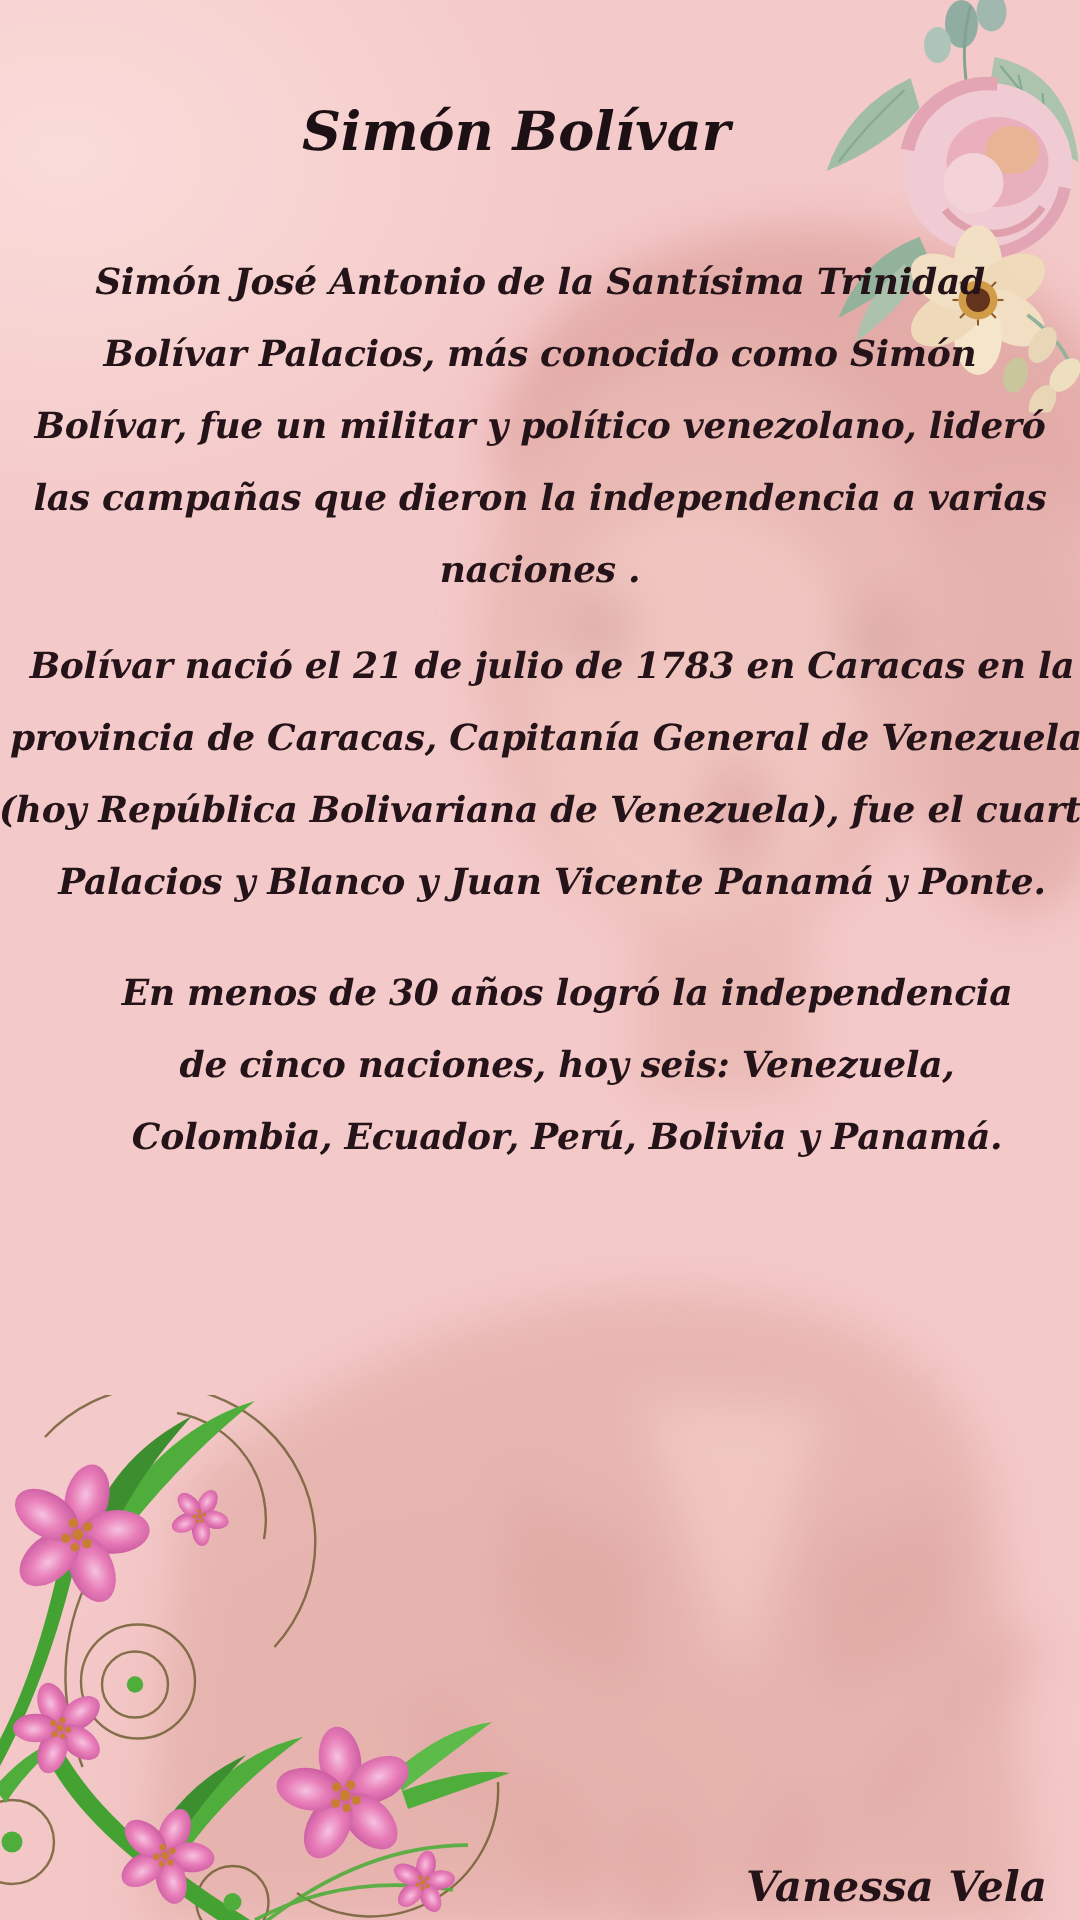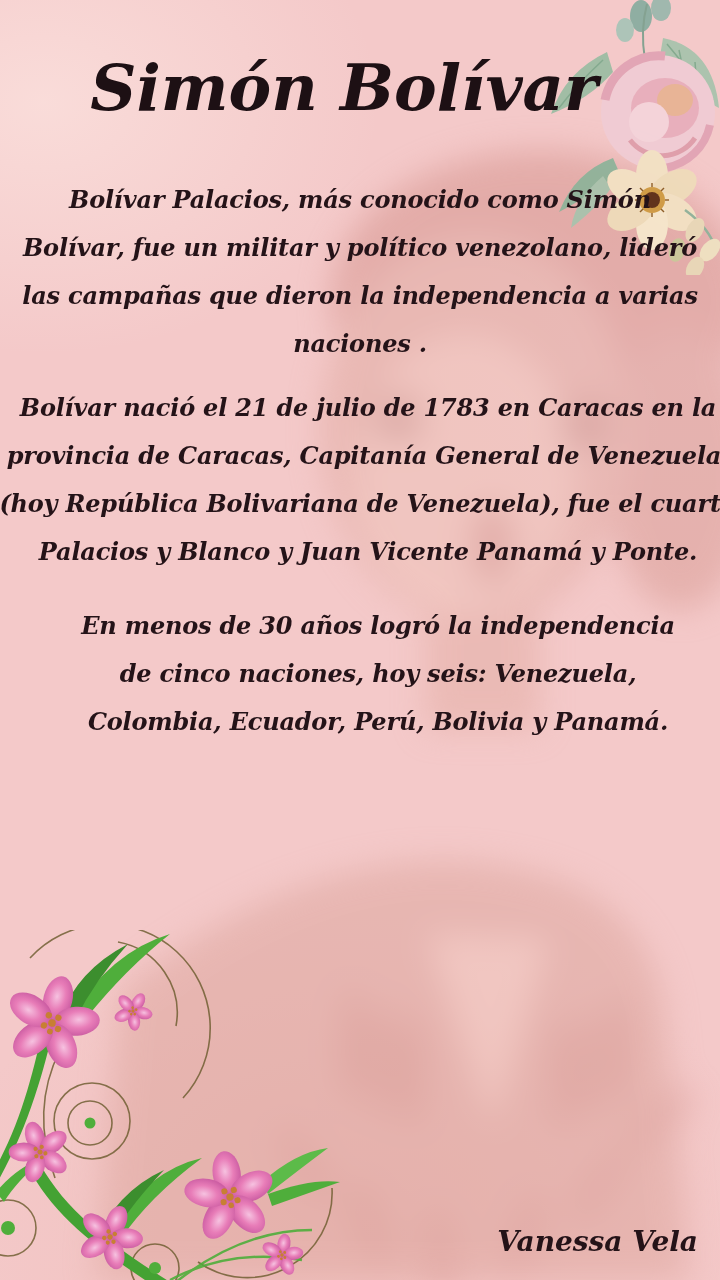--- a/index.html
+++ b/index.html
@@ -21,41 +21,41 @@
   .layer { position: absolute; }
   .bg-portrait { inset: 0; z-index: 0; pointer-events: none; }
   .bouquet { top: 0; right: 0; width: 175px; height: 275px; z-index: 1; pointer-events: none; }
   .vine { left: 0; top: 930px; width: 360px; height: 350px; z-index: 1; pointer-events: none; }
 
   .content {
     position: absolute; inset: 0; z-index: 2;
     display: flex; flex-direction: column; align-items: center;
   }
   .page-title {
-    margin: 52px 0 12px 0;
-    font-size: 64px;
+    margin: 52px 0 0 0;
+    font-size: 36px;
     line-height: 72px;
     color: #1d1014;
     white-space: nowrap;
     transform: translateX(-16px);
   }
   .para { display: flex; flex-direction: column; align-items: center; }
   .para .tl {
     font-size: 24px;
     line-height: 48px;
     letter-spacing: -0.2px;
     white-space: pre;
   }
   .p1 { margin-top: 40px; }
   .p2 { margin-top: 16px; transform: translateX(8px); }
   .p3 { margin-top: 26px; transform: translateX(18px); }
   .p4 { margin-top: 36px; transform: translateX(12px); }
   .signature {
     position: absolute;
-    right: 22px; bottom: 22px;
+    right: 22px; bottom: 6px;
     font-size: 28px;
     z-index: 2;
     white-space: nowrap;
   }
 </style>
 </head>
 <body>
 
 <div class="canvas">
 
@@ -207,20 +207,21 @@
     <use href="#flower" transform="translate(40,222) scale(0.95) rotate(-18)"></use>
     <use href="#flower" transform="translate(230,267) scale(1.4) rotate(-8)"></use>
     <use href="#flower" transform="translate(110,307) scale(1.0) rotate(22)"></use>
     <use href="#flower" transform="translate(282,325) scale(0.65) rotate(10)"></use>
   </svg>
 
   <div class="content">
     <h1 class="page-title">Simón Bolívar</h1>
 
     <section class="para p1">
+      <div class="tl">Simón José Antonio de la Santísima Trinidad</div>
       <div class="tl">Bolívar Palacios, más conocido como Simón</div>
       <div class="tl">Bolívar, fue un militar y político venezolano, lideró</div>
       <div class="tl">las campañas que dieron la independencia a varias</div>
       <div class="tl">naciones .</div>
     </section>
 
     <section class="para p2">
       <div class="tl">Bolívar nació el 21 de julio de 1783 en Caracas en la</div>
       <div class="tl">provincia de Caracas, Capitanía General de Venezuela,</div>
       <div class="tl">(hoy República Bolivariana de Venezuela), fue el cuarto</div>

